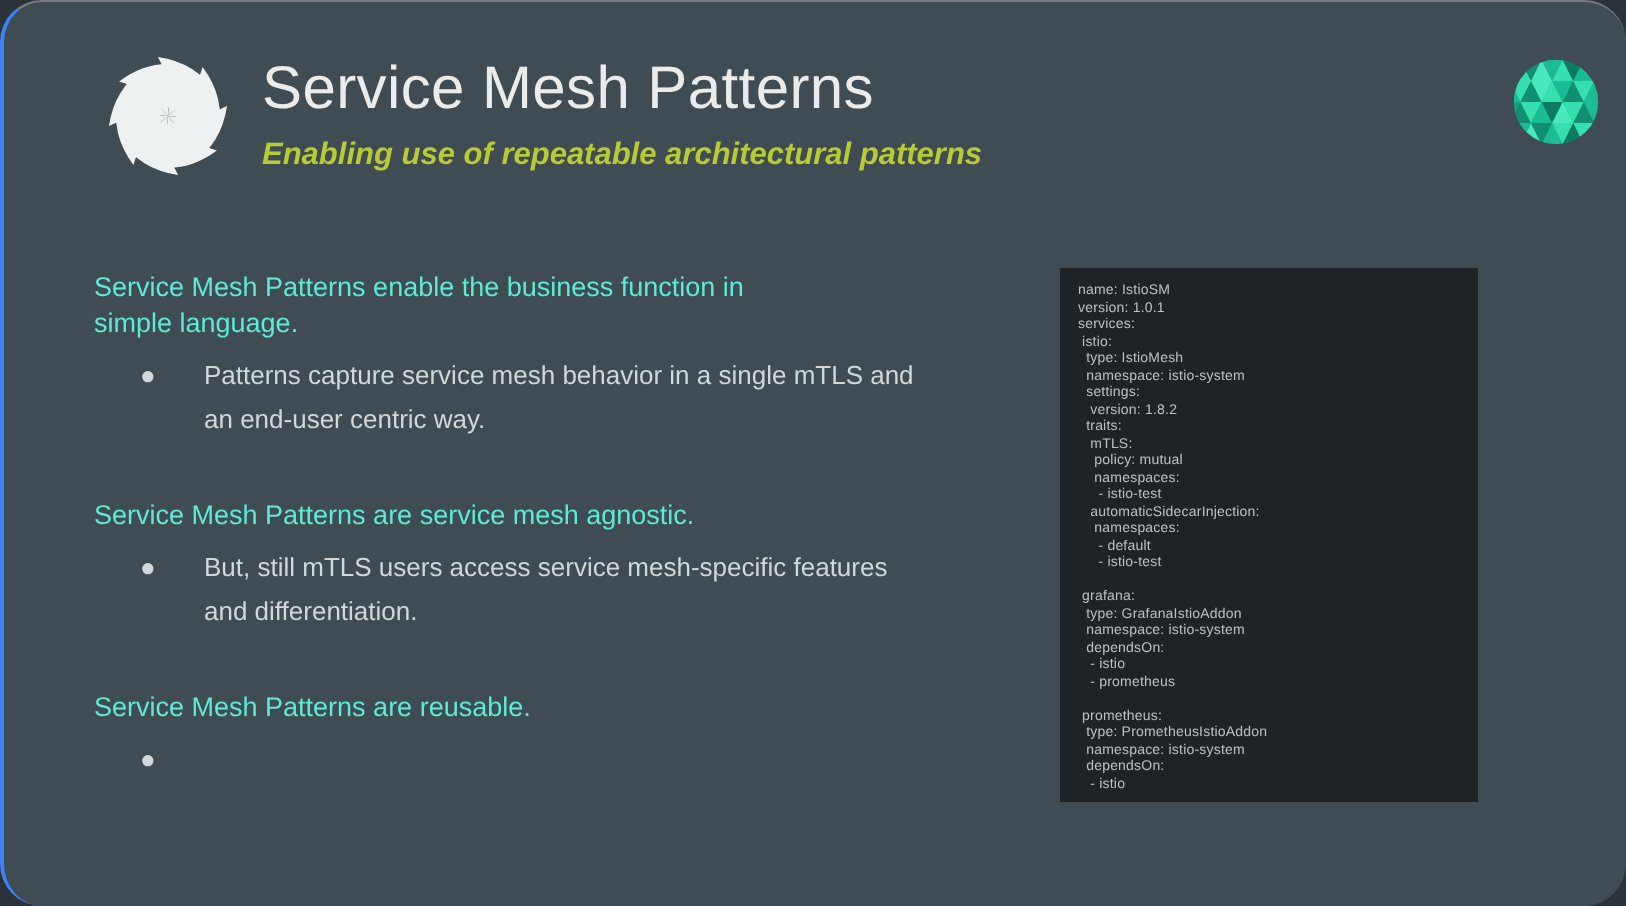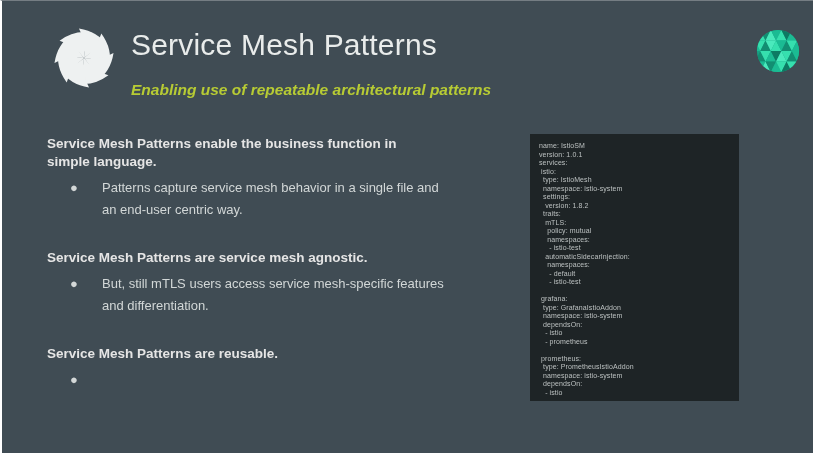--- a/index.html
+++ b/index.html
@@ -1,42 +1,43 @@
 <!DOCTYPE html>
 <html><head>
 <meta charset="utf-8">
 <style>
   html,body{margin:0;padding:0;background:#2b3338;}
   .slide{
     position:relative;
     width:813px;height:453px;
     background:#404c54;
-    border-left:2px solid #ffffff;
+    border-left:2px solid #3b82f6;
     border-top:1px solid rgba(255,255,255,0.28);
     box-sizing:border-box;
     overflow:hidden;
     font-family:"Liberation Sans","DejaVu Sans",sans-serif;
+    border-radius:21px;
   }
   
   .logo{position:absolute;left:46px;top:20px;width:72px;height:74px;}
   .header-text{position:absolute;left:129px;top:26px;}
   .title{
     font-size:30px;font-weight:400;color:#e9eceb;
     letter-spacing:0.2px;line-height:36px;white-space:nowrap;
   }
   .subtitle{
     font-size:15.5px;font-style:italic;font-weight:600;color:#b7cb34;
-    margin-top:18px;white-space:nowrap;
+    margin-top:6px;white-space:nowrap;
   }
   .corner-icon{position:absolute;left:753px;top:27px;width:46px;height:46px;}
   
   .left-col{position:absolute;left:45px;top:134px;width:470px;}
   .section{margin-bottom:29px;}
   .section-heading{
-    font-size:13.5px;font-weight:700;color:#e5e5e5;
+    font-size:13.5px;font-weight:400;color:#5eead4;
     line-height:18px;max-width:420px;white-space:pre-line;
     margin:0 0 6px 0;
   }
   .bullet-row{display:flex;align-items:flex-start;padding-left:23px;}
   .bullet-dot{
     width:32px;flex:0 0 32px;color:#d4d8d8;font-size:13px;line-height:21px;
   }
   .bullet-text{
     font-size:13px;color:#d2d7d7;line-height:21.5px;
     max-width:385px;white-space:pre-line;
@@ -129,21 +130,21 @@
     </svg>
   </div>
 
   <div class="left-col">
 
     <div class="section">
       <p class="section-heading">Service Mesh Patterns enable the business function in
 simple language.</p>
       <div class="bullet-row">
         <span class="bullet-dot">●</span>
-        <span class="bullet-text">Patterns capture service mesh behavior in a single file and
+        <span class="bullet-text">Patterns capture service mesh behavior in a single mTLS and
 an end-user centric way.</span>
       </div>
     </div>
 
     <div class="section">
       <p class="section-heading">Service Mesh Patterns are service mesh agnostic.</p>
       <div class="bullet-row">
         <span class="bullet-dot">●</span>
         <span class="bullet-text">But, still mTLS users access service mesh-specific features
 and differentiation.</span>

